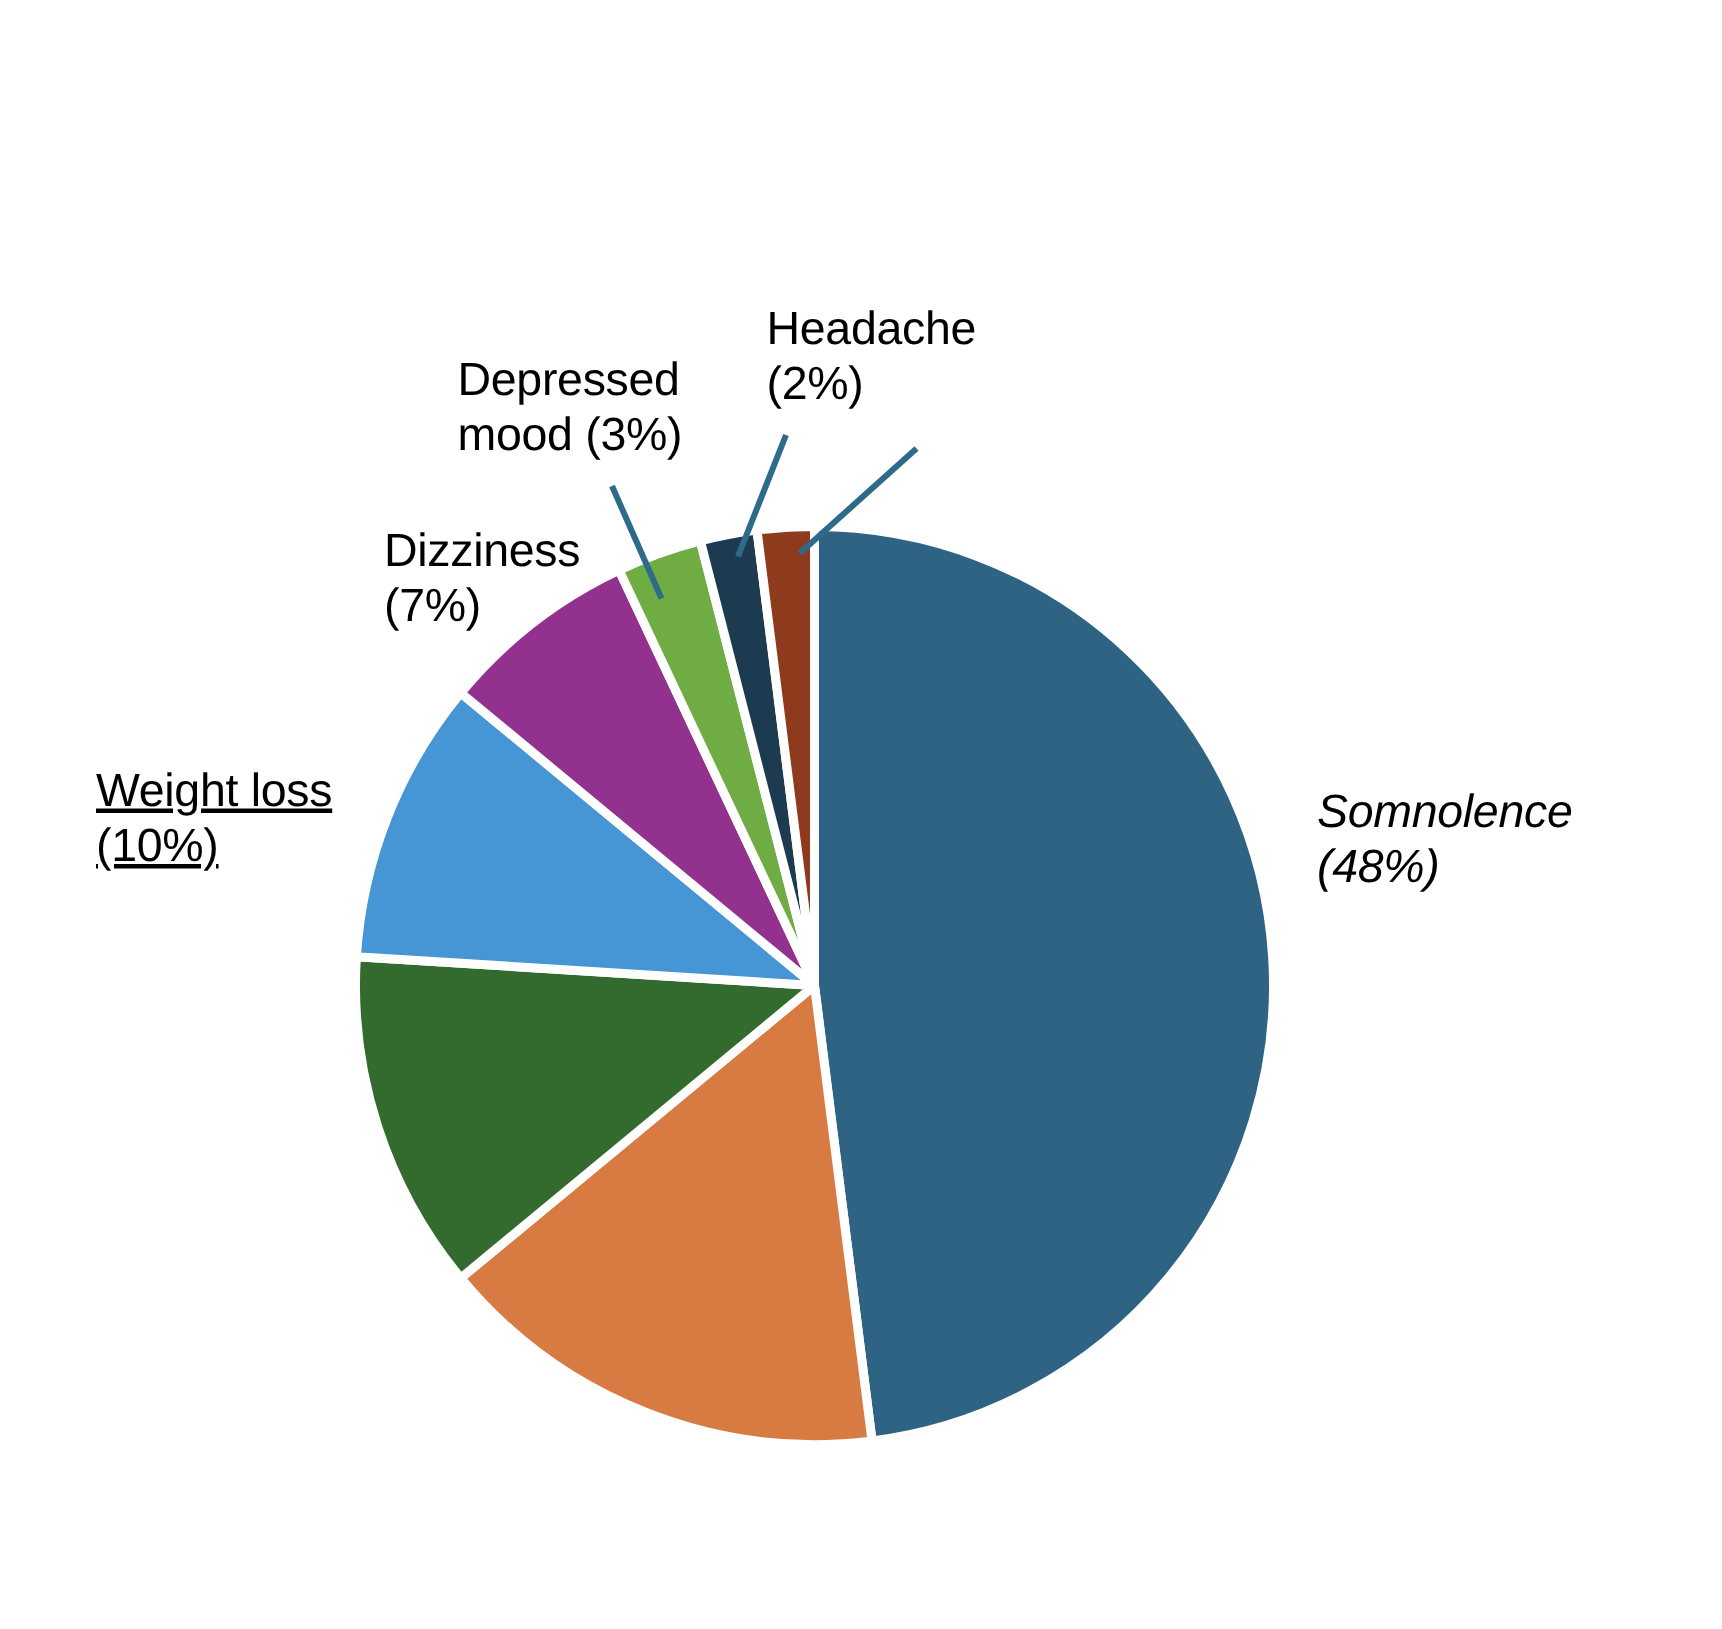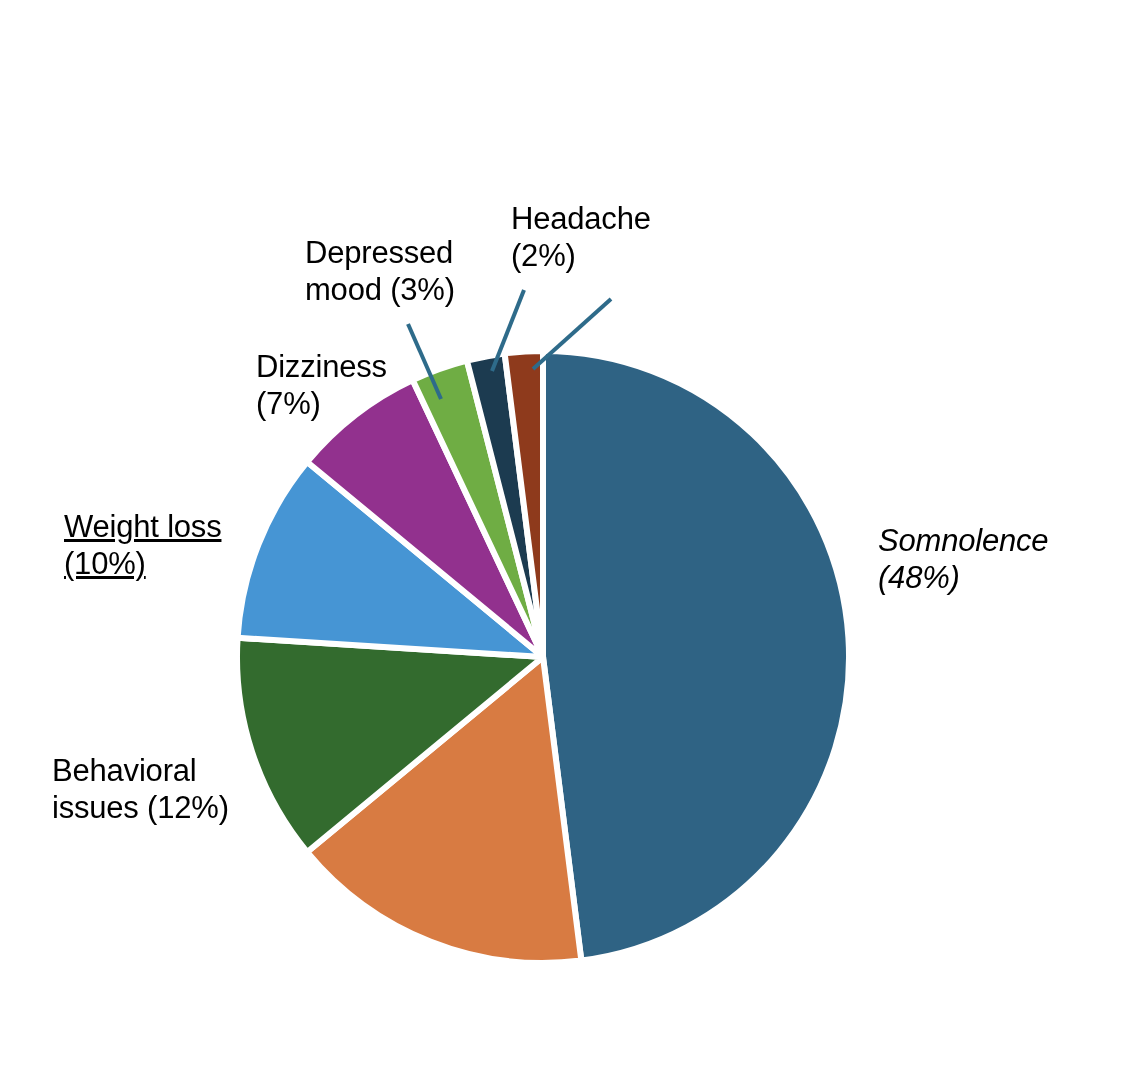--- a/index.html
+++ b/index.html
@@ -83,22 +83,20 @@
         <line x1="408" y1="324" x2="441" y2="399" stroke="#2E6B8A" stroke-width="4" class="leader-line"></line>
         <line x1="524" y1="290" x2="492" y2="371" stroke="#2E6B8A" stroke-width="4" class="leader-line"></line>
         <line x1="611" y1="299" x2="533" y2="369" stroke="#2E6B8A" stroke-width="4" class="leader-line"></line>
       </g>
   </svg>
 
   <div class="slice-label label-left" style="left:878px; top:522px; width:250px;font-style:italic;">Somnolence
 (48%)</div>
 
 
-  <div class="slice-label label-left" style="left:52px; top:752px; width:250px;">Behavioral
-issues (12%)</div>
 
   <div class="slice-label label-left" style="left:64px; top:508px; width:230px;text-decoration:underline;">Weight loss
 (10%)</div>
 
   <div class="slice-label label-left" style="left:222px; top:348px; width:200px;margin-left:34px;">Dizziness
 (7%)</div>
 
   <div class="slice-label label-left" style="left:305px; top:234px; width:220px;">Depressed
 mood (3%)</div>
 

